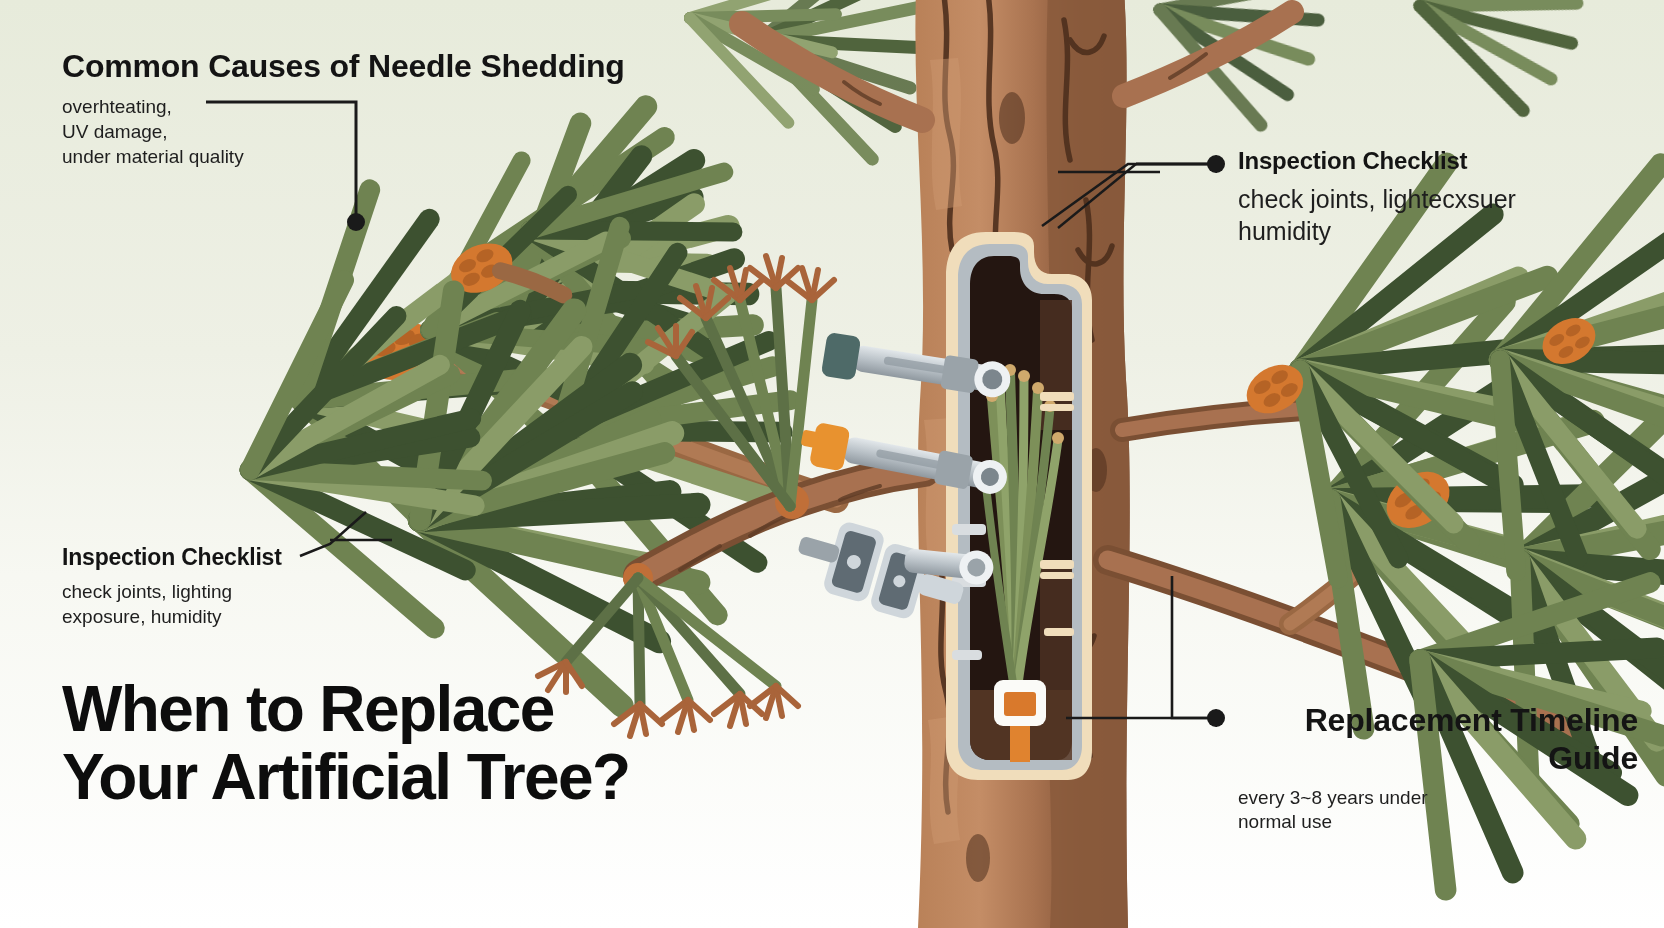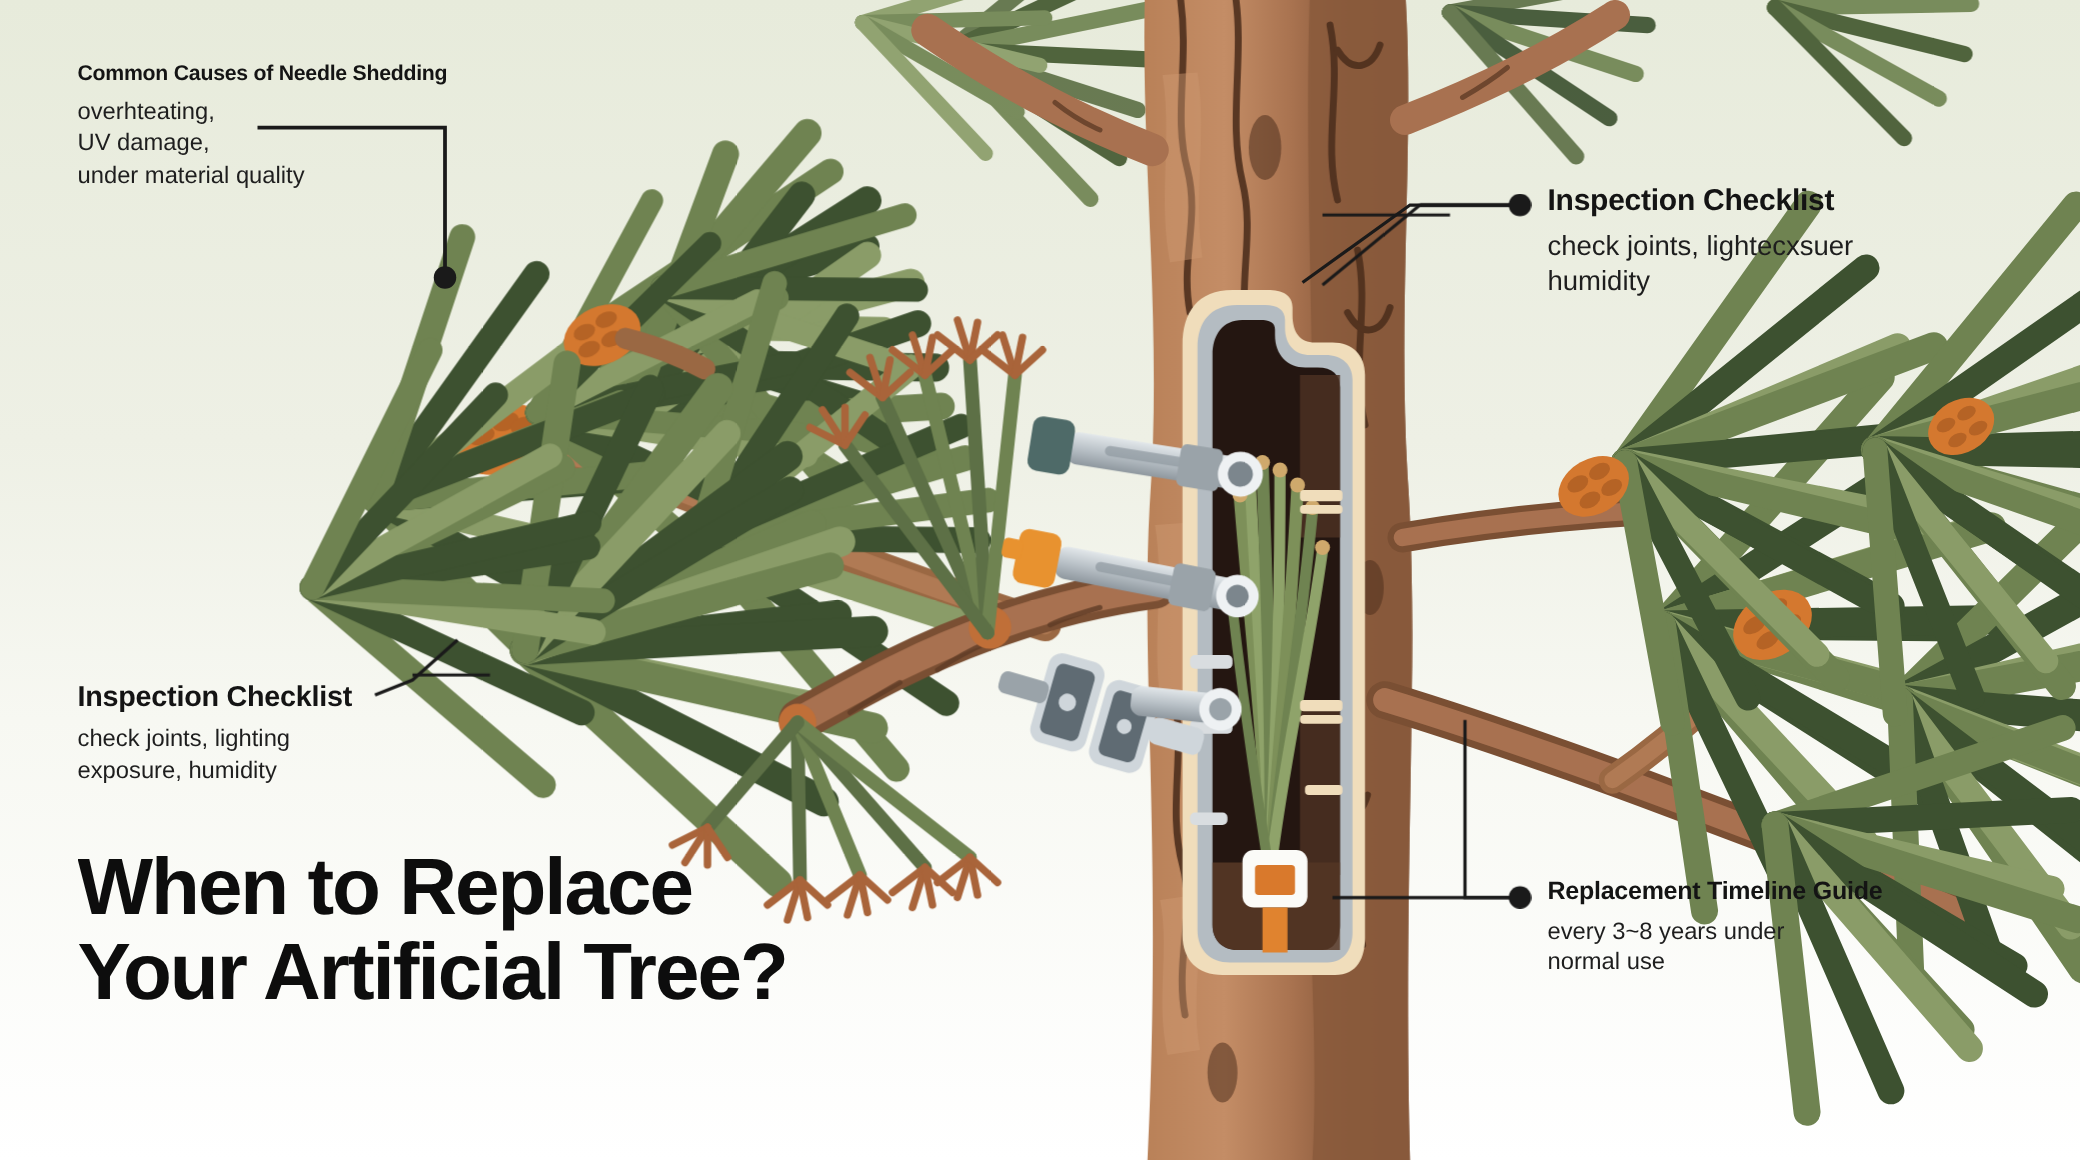--- a/index.html
+++ b/index.html
@@ -22,36 +22,36 @@
   }
   .anno .sub{
     color:#1e1e1e;
     line-height:1.30;
     margin-top:5px;
     white-space:pre-line;
   }
 
   
   #anno-causes{left:62px;top:49px;width:600px;}
-  #anno-causes .ttl{font-size:17px;}
+  #anno-causes .ttl{font-size:32px;}
   #anno-causes .sub{font-size:19px;margin-top:9px;line-height:1.33;}
 
   
   #anno-inspect-right{left:1238px;top:148px;width:420px;}
   #anno-inspect-right .ttl{font-size:24px;}
-  #anno-inspect-right .sub{font-size:22px;margin-top:8px;line-height:1.30;}
+  #anno-inspect-right .sub{font-size:25px;margin-top:8px;line-height:1.30;}
 
   
   #anno-inspect-left{left:62px;top:545px;width:420px;}
   #anno-inspect-left .ttl{font-size:23px;}
   #anno-inspect-left .sub{font-size:19px;margin-top:8px;line-height:1.32;}
 
   
   #anno-timeline{left:1238px;top:702px;width:400px;}
-  #anno-timeline .ttl{font-size:20px;line-height:1.18;}
+  #anno-timeline .ttl{font-size:32px;line-height:1.18;text-align:right;}
   #anno-timeline .sub{font-size:19px;margin-top:8px;line-height:1.30;}
 
   
   #headline{
     position:absolute;left:62px;top:676px;width:700px;
     font-weight:bold;font-size:64px;line-height:1.06;
     letter-spacing:-1.6px;color:#0d0d0d;white-space:pre-line;
   }
 </style>
 </head>

